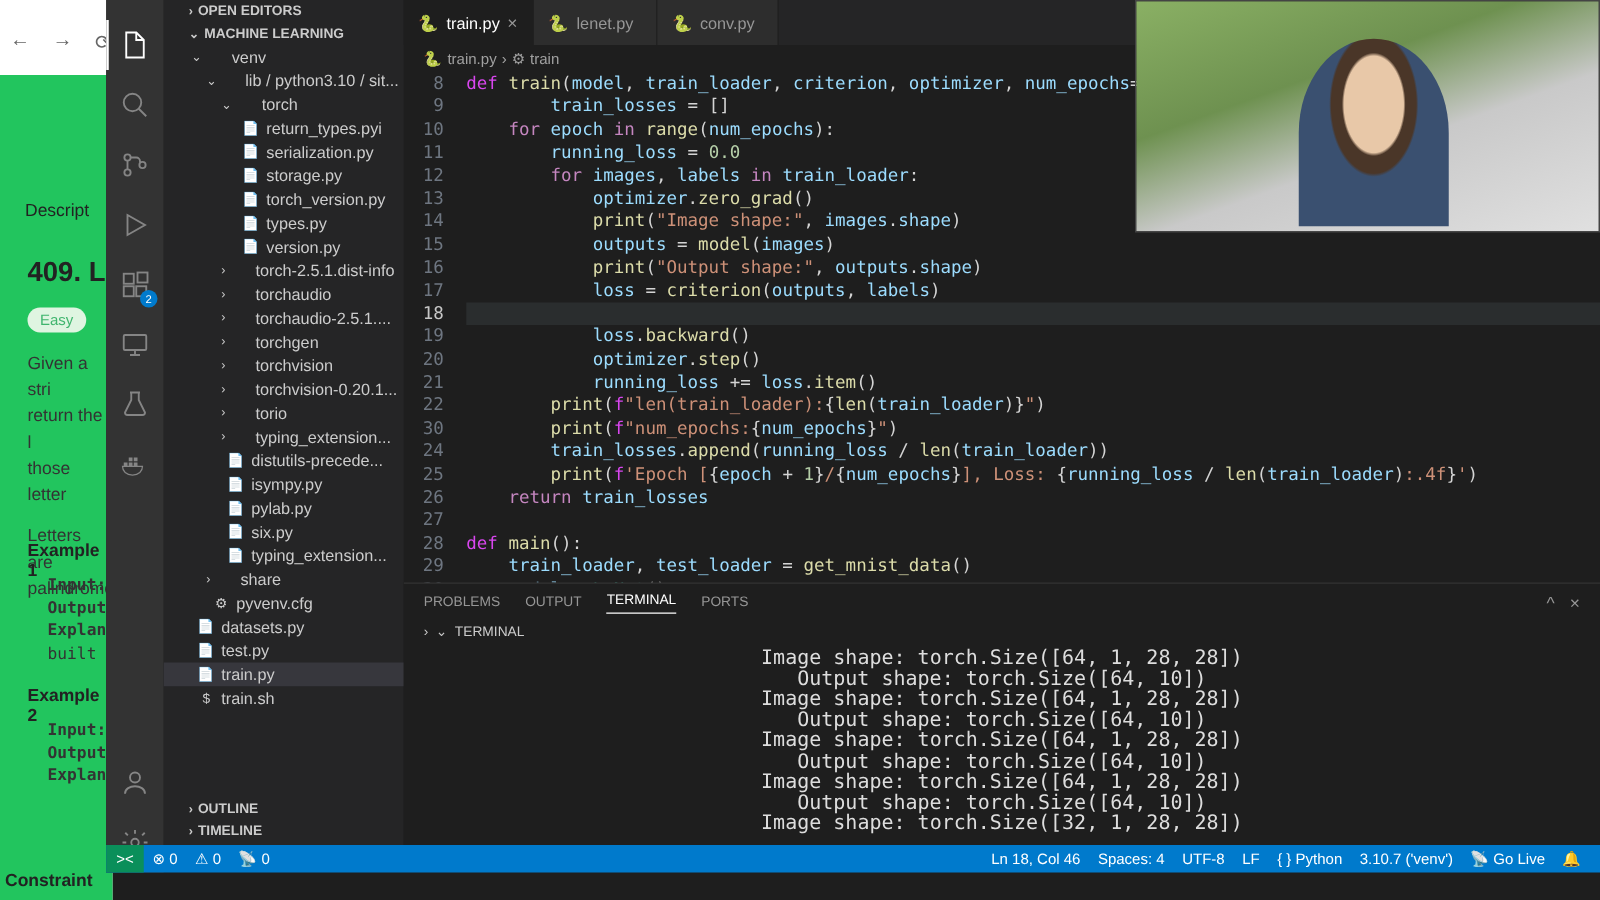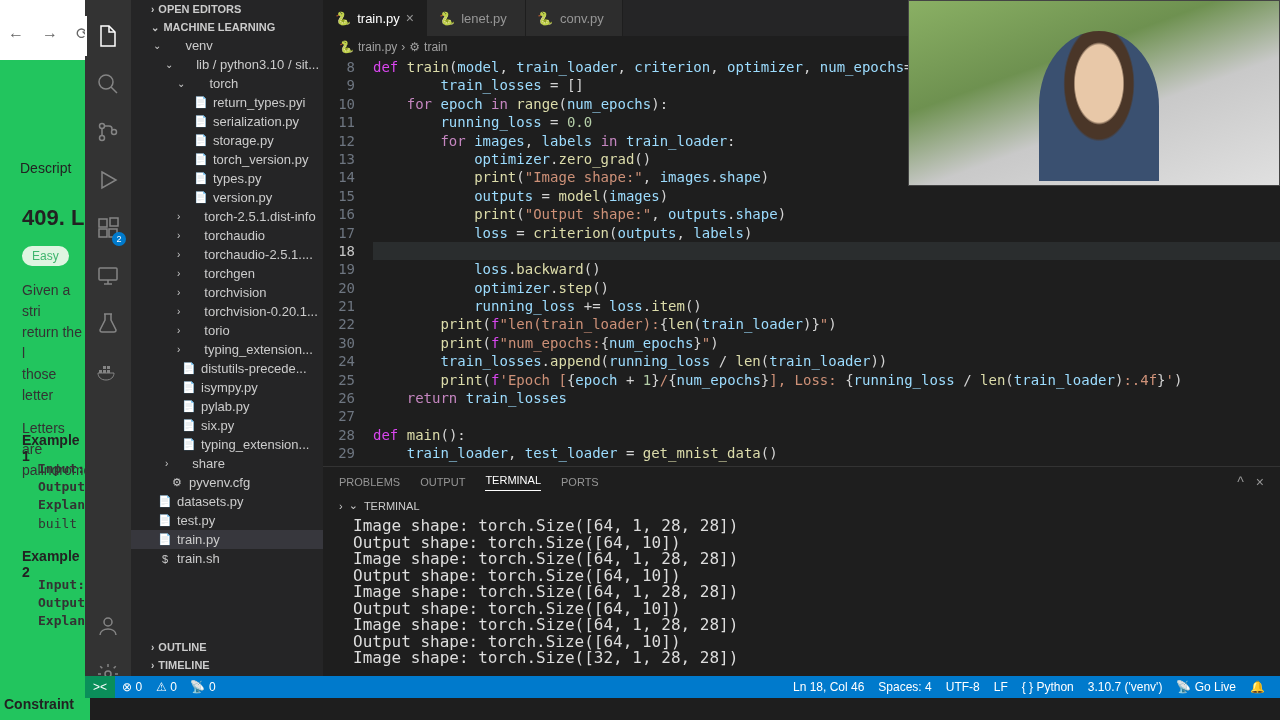--- a/index.html
+++ b/index.html
@@ -266,20 +266,21 @@
 .ident { color: #9cdcfe; }
 
 .panel {
   position: absolute;
   left: 238px;
   top: 466px;
   right: 0;
   bottom: 22px;
   background: #1e1e1e;
   border-top: 1px solid #333;
+  text-align: center;
 }
 .panel-tabs {
   height: 30px;
   display: flex;
   align-items: center;
   gap: 20px;
   padding: 0 16px;
   font-size: 11px;
   color: #969696;
 }

